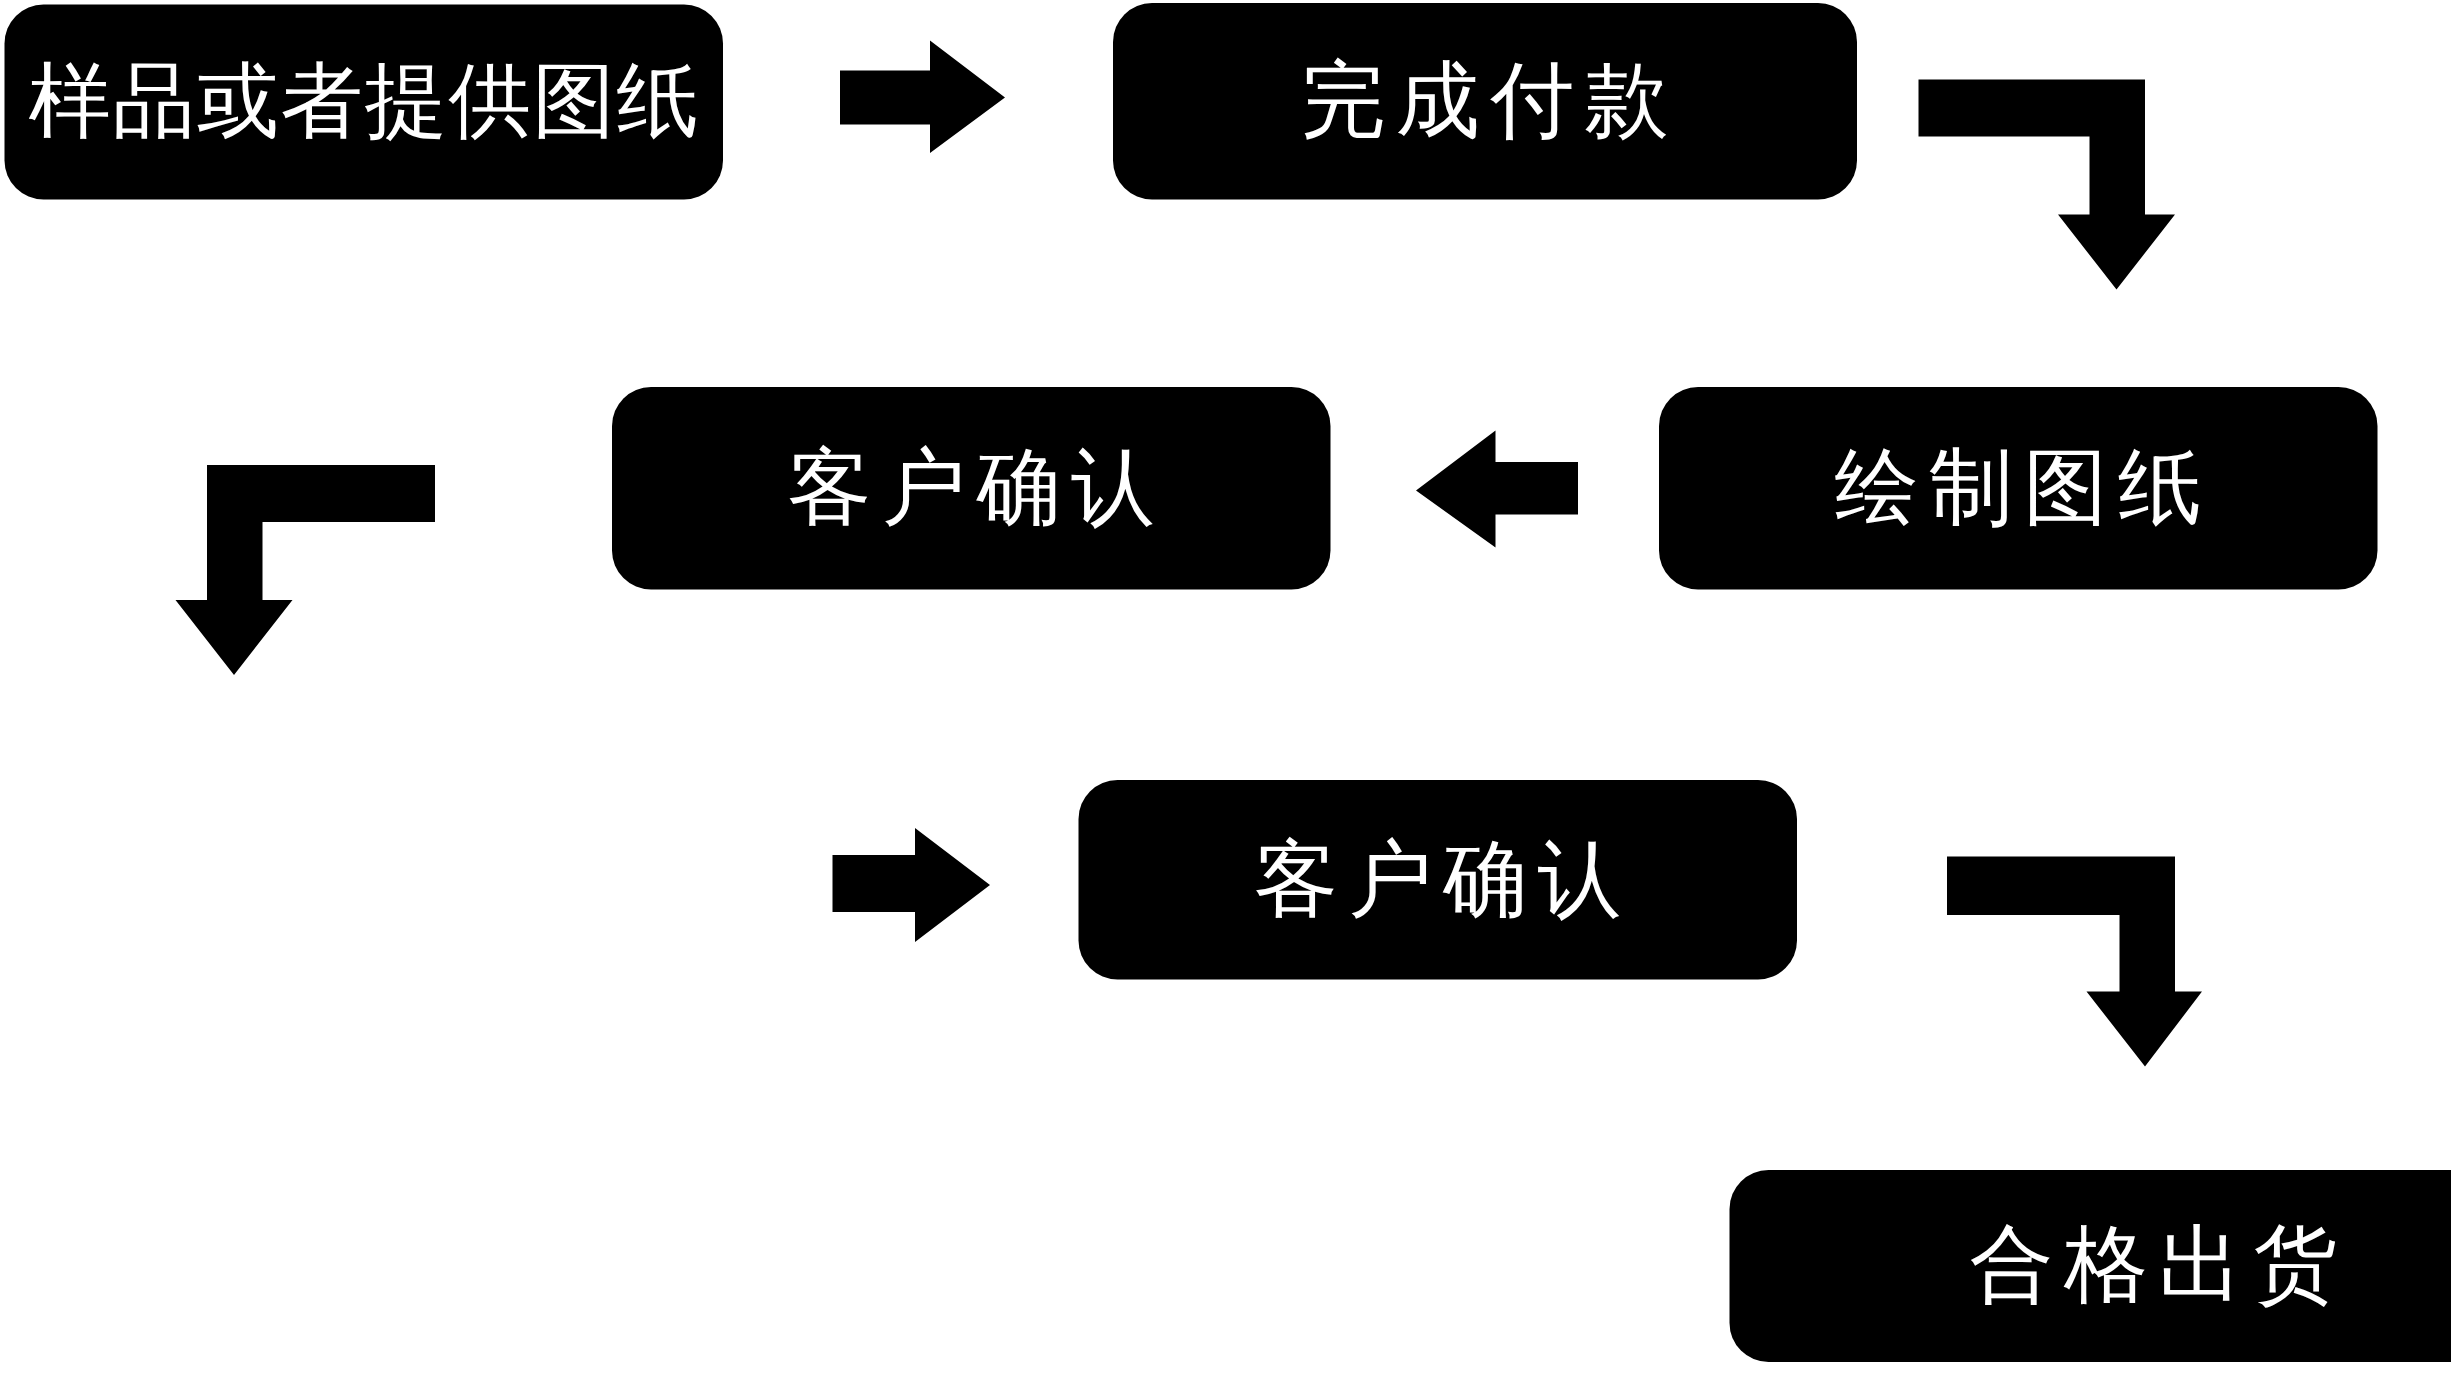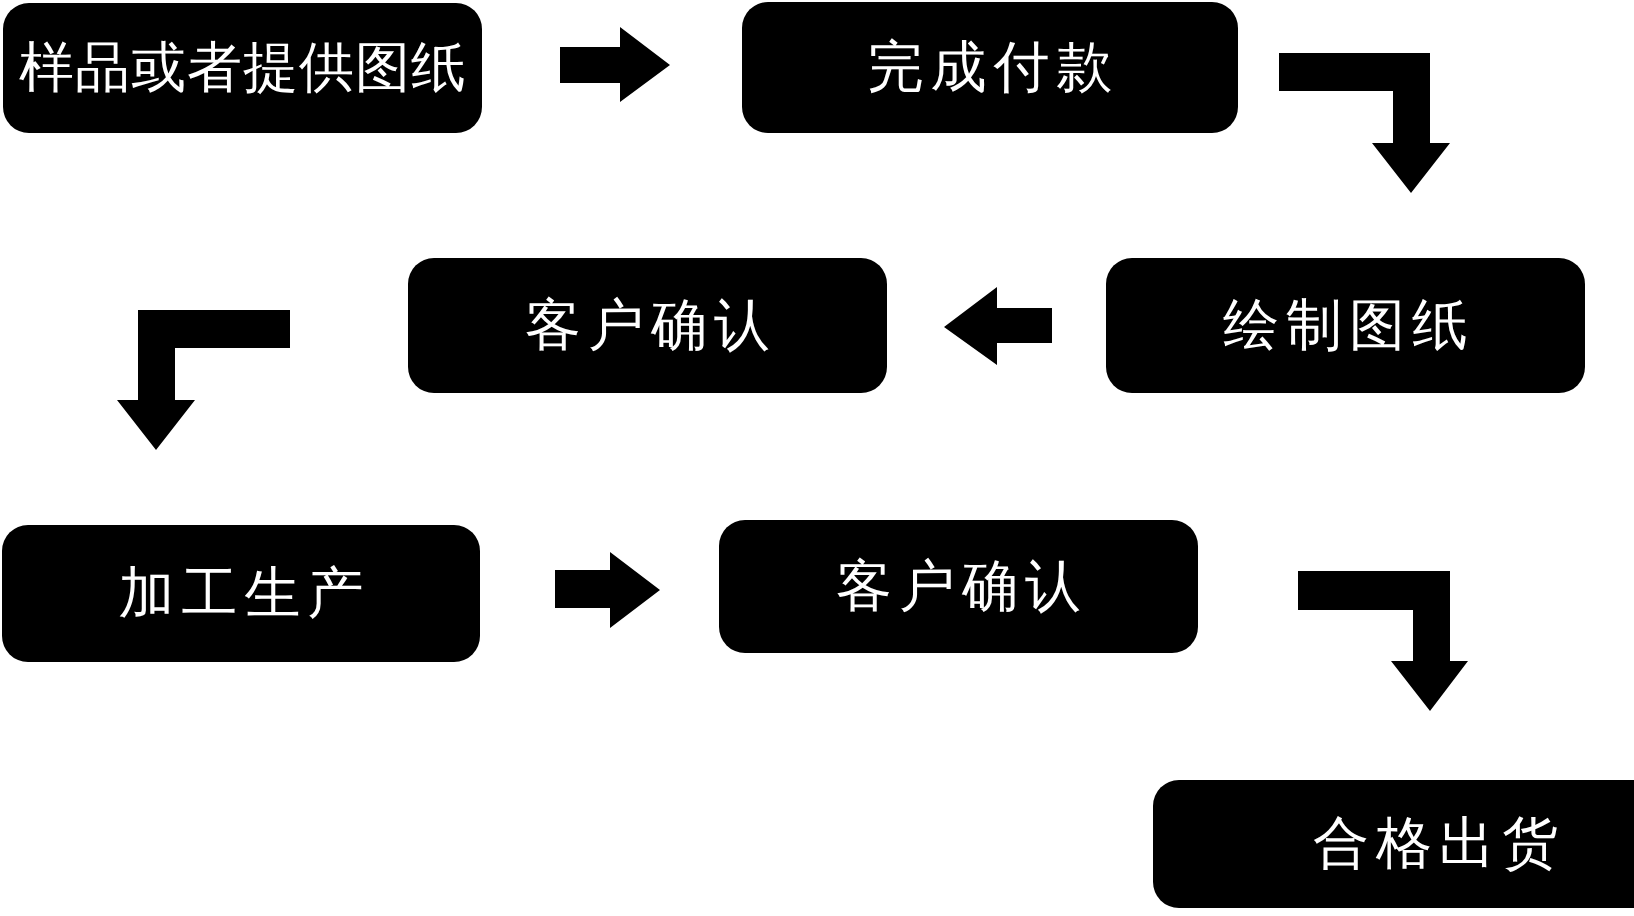--- a/index.html
+++ b/index.html
@@ -70,19 +70,18 @@
   </svg>
 
   <div class="node wide" id="node-sample">样品或者提供图纸</div>
 
   <div class="node" id="node-payment">完成付款</div>
 
   <div class="node" id="node-draw">绘制图纸</div>
 
   <div class="node" id="node-confirm">客户确认</div>
 
-  <div class="node" id="node-produce">加工生产</div>
 
   <div class="node" id="node-inspect">客户确认</div>
 
   <div class="node" id="node-ship">合格出货</div>
 
 </div>
 
 </body></html>

